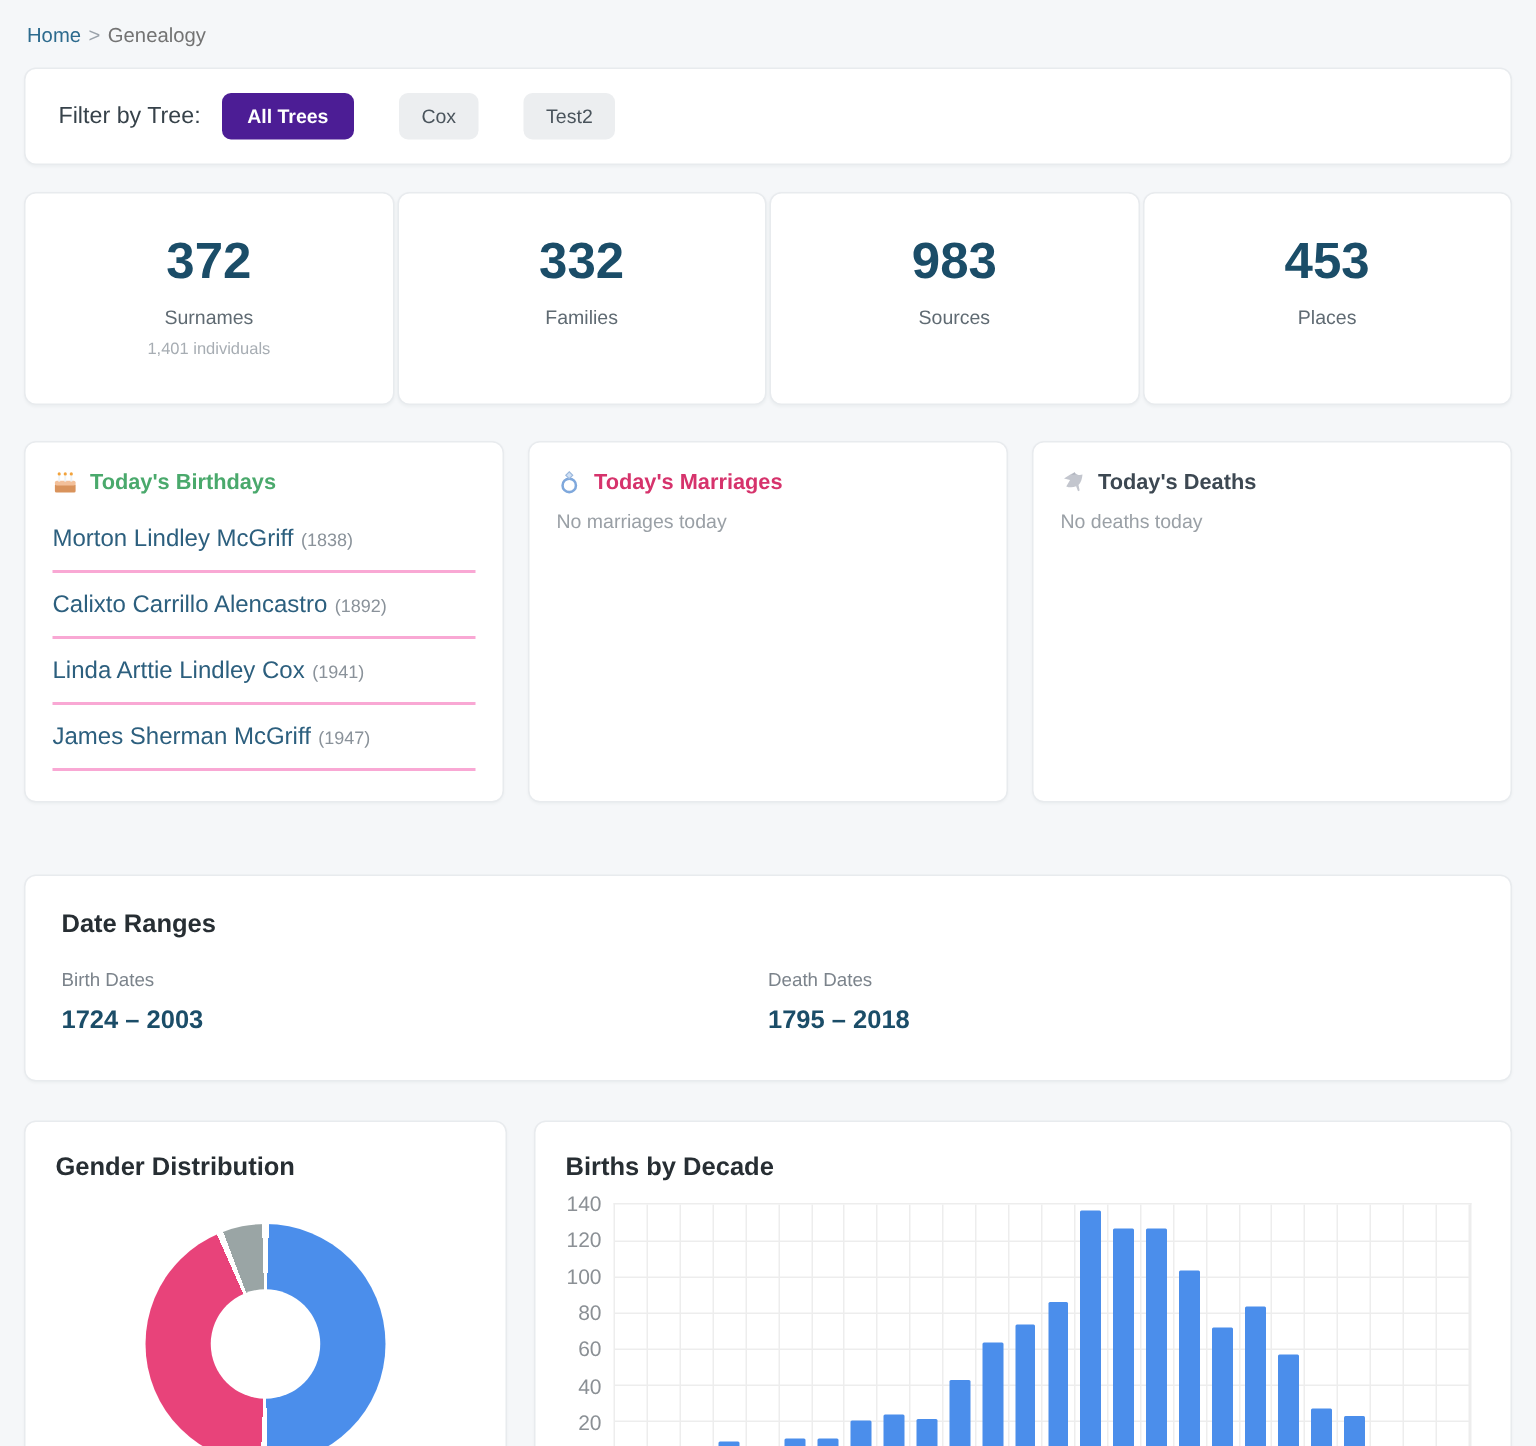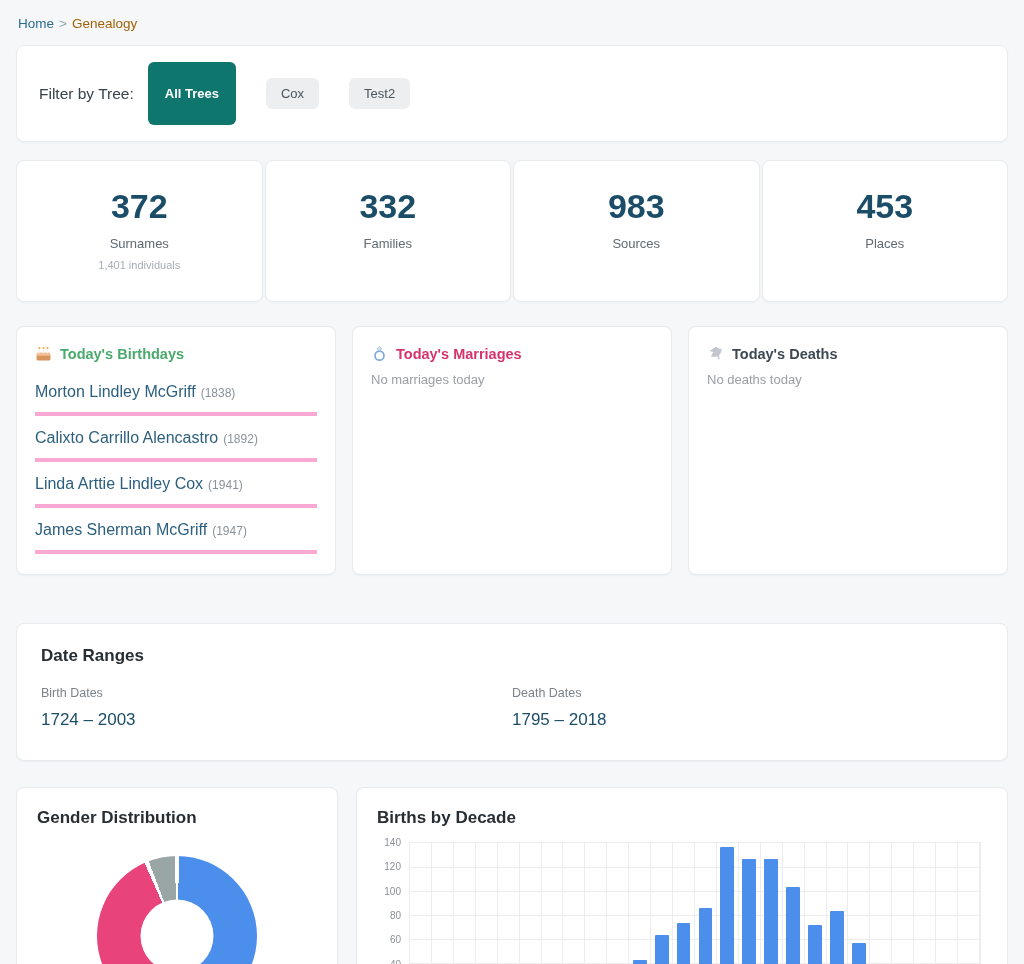--- a/index.html
+++ b/index.html
@@ -13,64 +13,64 @@
   .card {
     background:#ffffff;
     border:1px solid #e8ebee;
     border-radius:8px;
     box-shadow:0 1px 2px rgba(20,40,60,.04);
   }
   
   .breadcrumb { font-size:13.5px; padding:4px 2px 14px 2px; color:#8a929a; }
   .breadcrumb a { color:#2d6b8e; text-decoration:none; cursor:pointer; }
   .breadcrumb .sep { margin:0 5px; color:#9aa2aa; }
-  .breadcrumb .current { color:#a16207; }
+  .breadcrumb .current { color:#737373; }
   
   .filter-bar { display:flex; align-items:center; gap:14px; padding:16px 22px; margin-bottom:18px; }
   .filter-label { font-size:15.5px; color:#37424a; font-weight:500; }
   .tree-btn {
     border:none; border-radius:6px; padding:8px 15px; font-size:13px;
     background:#eceef0; color:#4a545c; cursor:pointer; font-family:inherit;
   }
-  .tree-btn.active { background:#0f766e; color:#ffffff; font-weight:bold; padding:24px 17px; }
+  .tree-btn.active { background:#4c1d95; color:#ffffff; font-weight:bold; padding:8px 17px; }
   .tree-btn + .tree-btn { margin-left:16px; }
   
   .stats-grid { display:grid; grid-template-columns:repeat(4,1fr); gap:2px; margin-bottom:24px; }
   .stat-card { text-align:center; padding:26px 14px 30px 14px; }
   .stat-value { font-size:34px; font-weight:bold; color:#1b4d68; line-height:1.15; }
   .stat-label { font-size:13px; color:#5f6a72; margin-top:10px; }
   .stat-sub { font-size:11px; color:#a7adb3; margin-top:8px; min-height:11px; }
   
   .events-grid { display:grid; grid-template-columns:repeat(3,1fr); gap:16px; margin-bottom:48px; }
   .event-card { padding:18px 18px 20px 18px; min-height:213px; }
   .event-header { display:flex; align-items:center; gap:8px; font-size:14.5px; font-weight:bold; margin-bottom:8px; }
   .event-empty { font-size:13px; color:#9aa0a6; margin-top:10px; }
   .bday-list { list-style:none; }
-  .bday-item { padding:13px 0 11px 0; border-bottom:4px solid #f9a8d4; font-size:16px; }
+  .bday-item { padding:13px 0 11px 0; border-bottom:2px solid #f9a8d4; font-size:16px; }
   .bday-name { color:#2c5f7e; cursor:pointer; }
   .bday-year { font-size:12px; color:#8a929a; margin-left:5px; }
   
   .ranges-card { padding:22px 24px 30px 24px; margin-bottom:26px; }
   .ranges-title { font-size:17px; font-weight:bold; color:#272e33; margin-bottom:20px; }
   .ranges-grid { display:grid; grid-template-columns:1fr 1fr; }
   .range-label { font-size:12.5px; color:#7b838b; margin-bottom:10px; }
-  .range-value { font-size:17px; font-weight:400; color:#1b4d68; }
+  .range-value { font-size:17px; font-weight:700; color:#1b4d68; }
   
   .charts-grid { display:grid; grid-template-columns:322px 1fr; gap:18px; }
   .chart-card { padding:20px 20px 16px 20px; }
   .chart-title { font-size:17px; font-weight:bold; color:#272e33; margin-bottom:14px; }
   
   .donut-wrap { display:flex; flex-direction:column; align-items:center; }
   .donut { width:160px; height:160px; border-radius:50%; position:relative; margin:14px 0 18px 0; }
   .donut::after { content:""; position:absolute; left:50%; top:50%; width:73px; height:73px;
     background:#fff; border-radius:50%; transform:translate(-50%,-50%); }
   
   .bar-chart { display:flex; margin-top:8px; }
   .y-axis { position:relative; width:32px; height:170px; flex:none; }
-  .y-tick { position:absolute; right:8px; transform:translateY(-50%); font-size:10px; color:#8b9095; }
+  .y-tick { position:absolute; right:8px; transform:translateY(-50%); font-size:14px; color:#8b9095; }
   .plot { position:relative; flex:1; height:170px; border:1px solid #ededed; border-bottom:1px solid #dcdfe3;
     display:flex; align-items:flex-end; margin-bottom:48px; margin-right:6px; }
   .gridline { position:absolute; left:0; right:0; height:1px; background:#ededed; }
   .bar-cell { position:relative; flex:1; height:100%; display:flex; align-items:flex-end; justify-content:center;
     border-right:1px solid #ededed; }
   .bar { width:66%; background:#4b8eeb; border-radius:1px 1px 0 0; position:relative; z-index:1; }
   .icon16 { width:17px; height:17px; flex:none; }
 </style>
 </head>
 <body>

